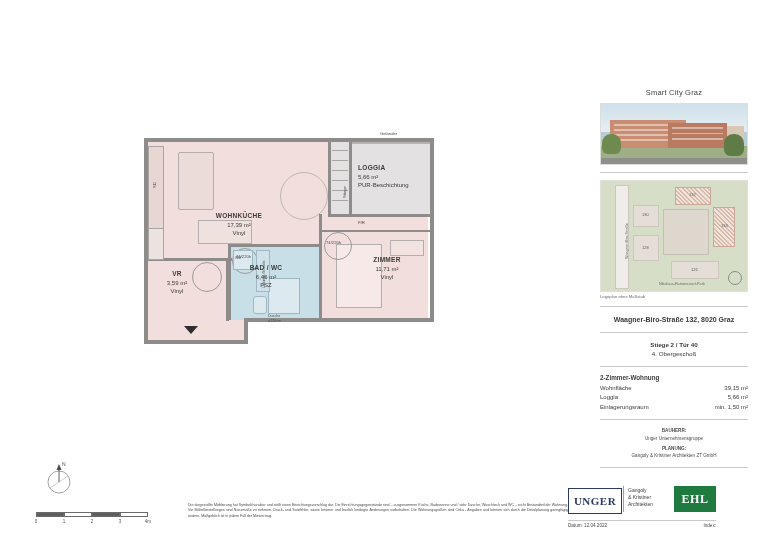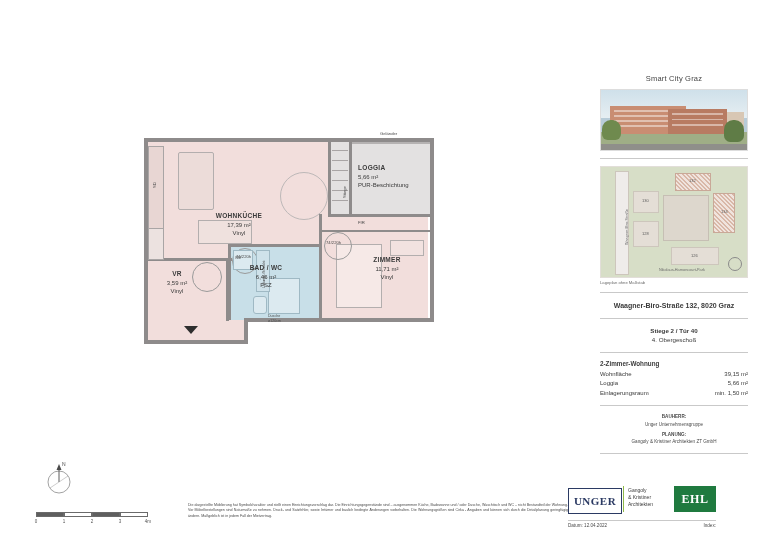--- a/index.html
+++ b/index.html
@@ -97,21 +97,21 @@
     width: 380px;
     font-size: 3.6px;
     line-height: 1.5;
     color: #4a4a4a;
     text-align: justify;
   }
 
   
   #panel {
     position: absolute;
-    left: 600px; top: 74px;
+    left: 600px; top: 88px;
     width: 148px;
   }
   .panel-title {
     font-size: 7.5px;
     text-align: center;
     color: #454545;
     margin-bottom: 6px;
     letter-spacing: .2px;
   }
   #render {

